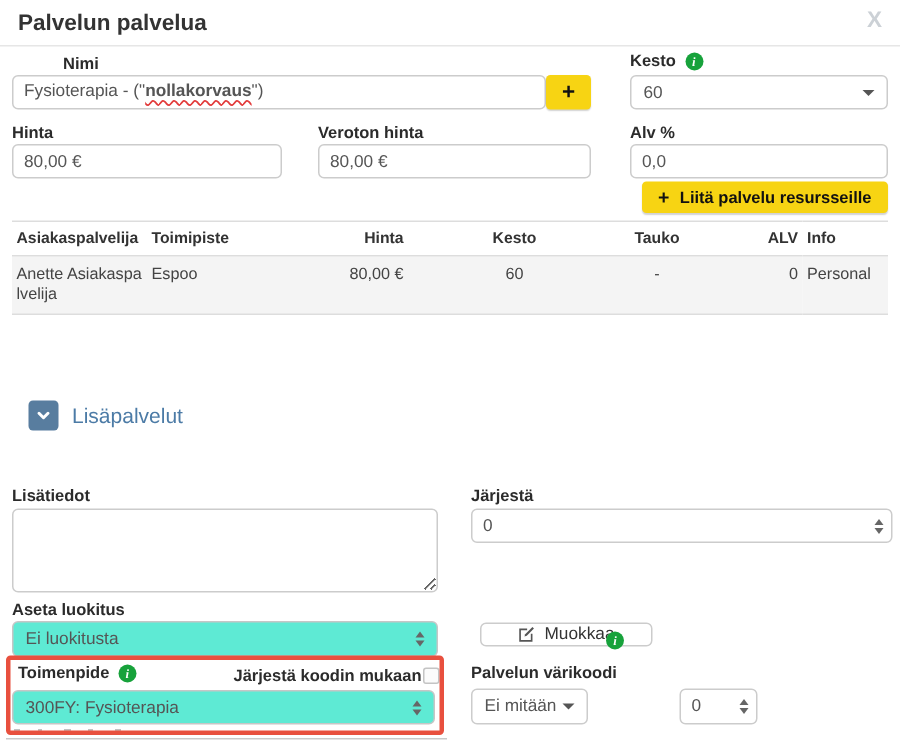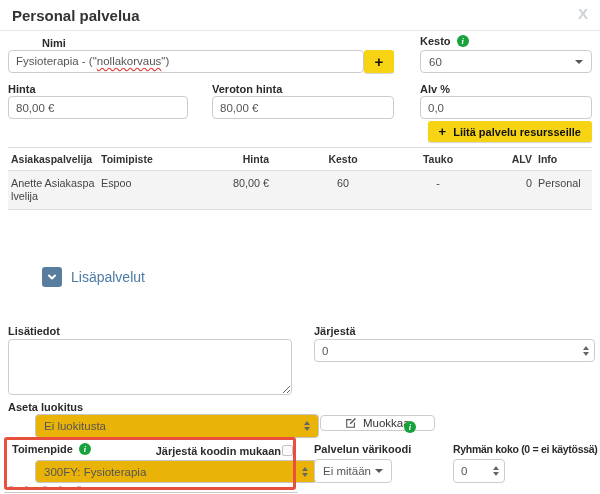--- a/index.html
+++ b/index.html
@@ -4,21 +4,21 @@
 <style>
   * { margin:0; padding:0; box-sizing:border-box; }
   body { background:#fff; font-family:"Liberation Sans","DejaVu Sans",sans-serif; }
   #app { position:relative; width:600px; height:494px; background:#fff; overflow:hidden; }
   .lbl { position:absolute; font-size:11px; font-weight:bold; color:#2b2b2b; white-space:nowrap; }
   .tin { position:absolute; height:23px; border:1px solid #ccc; border-radius:4px; background:#fff;
          font-size:11.5px; color:#555; padding:0 7px; font-family:inherit; }
   .selbox { position:absolute; height:23px; border:1px solid #ccc; border-radius:4px; background:#fff;
             display:flex; align-items:center; justify-content:space-between; padding:0 8px;
             font-size:11.5px; color:#555; }
-  .gray { background:#eab308; border-color:#c6c6c6;margin-left:27px; }
+  .gray { background:#5eead4; border-color:#c6c6c6; }
 
   .header-title { position:absolute; left:12px; top:7px; font-size:15px; font-weight:600; color:#333; }
   .close-x { position:absolute; right:12px; top:5px; font-size:15px; font-weight:bold; color:#ccd1d6; cursor:pointer; }
   .hr { position:absolute; left:0; right:0; top:30px; height:1px; background:#e6e6e6; }
 
   .ybtn { background:#f7d413; border:none; border-radius:3px; color:#111; font-family:inherit;
           box-shadow:0 1px 1px rgba(0,0,0,.18); cursor:pointer; }
   .plus-sm { position:absolute; left:364px; top:50px; width:30px; height:23px; font-size:15px;
              font-weight:bold; display:flex; align-items:center; justify-content:center; }
   .attach { position:absolute; right:8px; top:121px; height:21px; display:flex; align-items:center;
@@ -41,51 +41,51 @@
                   color:#555; padding:0 7px; font-family:inherit; }
   .inwrap .spin { position:absolute; right:6px; top:50%; transform:translateY(-50%); }
 
   table.res { position:absolute; left:8px; top:147px; width:584px; border-collapse:collapse; table-layout:fixed; }
   table.res th { font-size:10.5px; font-weight:bold; color:#333; padding:5px 3px; white-space:nowrap;
                  border-top:1px solid #ddd; border-bottom:1px solid #ddd; }
   table.res td { font-size:10.8px; color:#444; padding:6px 3px; background:#f4f4f4;
                  border-bottom:1px solid #ddd; vertical-align:top; word-break:break-all; line-height:13px; }
   .ta-l { text-align:left; } .ta-r { text-align:right; } .ta-c { text-align:center; }
 
-  .toggle-row { position:absolute; left:19px; display:flex; align-items:center; gap:9px; cursor:pointer;margin-left:23px; }
+  .toggle-row { position:absolute; left:19px; display:flex; align-items:center; gap:9px; cursor:pointer; }
   .toggle-btn { width:20px; height:20px; border-radius:3px; background:#587d9f; display:flex;
                 align-items:center; justify-content:center; }
   .toggle-lbl { font-size:14px; font-weight:500; color:#4c7ba6; }
 
   textarea.notes { position:absolute; left:8px; top:339px; width:284px; height:56px; border:1px solid #ccc;
                    border-radius:4px; resize:both; font-family:inherit; font-size:11.5px; color:#555; padding:4px 7px; }
 
   .btn-plain { position:absolute; display:flex; align-items:center; gap:6px; height:16px; padding:0 24px;
                border:1px solid #ccc; border-radius:4px; background:#fff; font-size:11.5px; color:#333;
                font-family:inherit; cursor:pointer; }
 
   .hl-box { position:absolute; left:4px; top:437px; width:292px; height:53px; border:3px solid #e8503e;
             border-radius:3px; z-index:6; pointer-events:none; }
   .checkbox { position:absolute; left:282px; top:445px; width:11px; height:11px; border:1px solid #c4c4c4;
               border-radius:2px; background:#fbfbfb; cursor:pointer; }
   .clipped { position:absolute; left:9px; top:486px; width:72px; height:3px; opacity:.55;
              background:repeating-linear-gradient(90deg,#8f8f8f 0 4px,transparent 4px 16px,#8f8f8f 16px 19px,transparent 19px 34px); }
   .under-line { position:absolute; left:4px; top:492px; width:294px; height:1px; background:#c9c9c9; }
 
   .typo { text-decoration:underline; text-decoration-style:wavy; text-decoration-color:#e23b3b;
-          text-underline-offset:2px; }
+          text-underline-offset:2px;font-weight:bold; }
   .nameval { white-space:nowrap; overflow:hidden; }
   .lblrow { position:absolute; display:flex; align-items:center; gap:6px; }
 </style>
 </head>
 <body>
 
 <div id="app">
 
-  <div class="header-title">Personal palvelua</div>
+  <div class="header-title">Palvelun palvelua</div>
   <div class="close-x">X</div>
   <div class="hr"></div>
 
   <div class="lbl" style="left:8px; top:37px;padding-left:34px;">Nimi</div>
   <div class="tin nameval" style="left:8px; top:50px; width:356px; line-height:21px;">
     <span>Fysioterapia - ("</span><span class="typo">nollakorvaus</span><span>")</span>
   </div>
   <button class="ybtn plus-sm">
     <span>+</span>
   </button>
@@ -204,21 +204,20 @@
   <div class="under-line"></div>
 
   <div class="hl-box"></div>
 
   <div class="lbl" style="left:314px; top:443px;">Palvelun värikoodi</div>
   <div class="selbox" style="left:314px; top:459px; width:78px; height:24px;">
     <span>Ei mitään</span>
     <span class="caret-d"></span>
   </div>
 
-  <div class="lbl" style="left:453px; top:443px; font-size:10.5px; letter-spacing:-0.3px;">Ryhmän koko (0 = ei käytössä)</div>
   <div class="inwrap" style="left:453px; top:459px; width:52px; height:24px;">
     <input value="0" style="">
     <span class="spin">
         <span class="sp-u"></span>
         <span class="sp-d"></span>
       </span>
   </div>
 
 </div>
 

